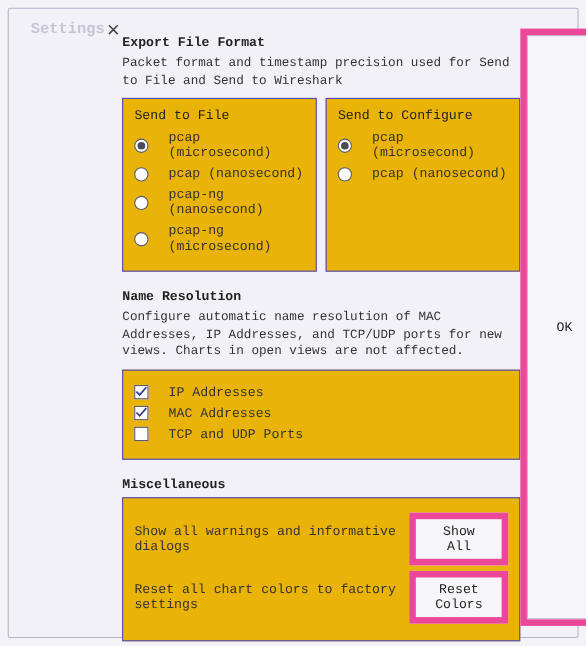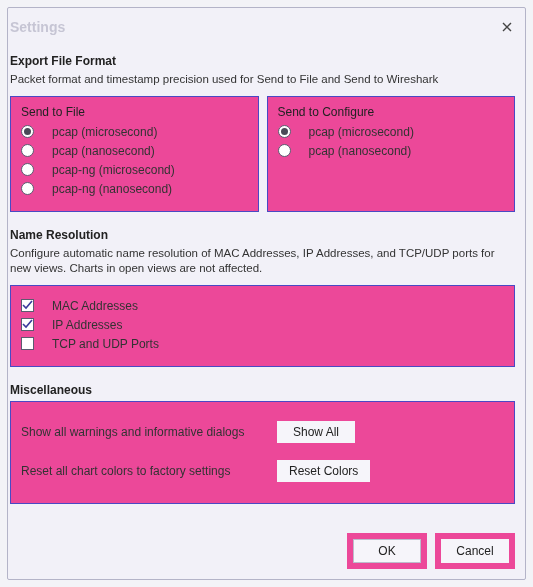--- a/index.html
+++ b/index.html
@@ -18,24 +18,25 @@
     height: 587px;
     padding: 7px;
     background: #f3f3f7;
   }
   .window {
     width: 100%;
     height: 100%;
     border: 1px solid #b4b4c8;
     border-radius: 2px;
     background: #f2f1f8;
-    padding: 8px 10px 10px 2px;
+    padding: 8px 10px 10px 20px;
     position: relative;
     display: flex;
-    flex-direction: column;
+    flex-direction: row;
+    font-family: Liberation Mono, monospace;
   }
   .titlebar {
     display: flex;
     justify-content: space-between;
     align-items: center;
     height: 22px;
   }
   .title {
     font-size: 14px;
     font-weight: 700;
@@ -68,21 +69,21 @@
     margin-bottom: 8px;
     line-height: 1.35;
   }
   .row2 {
     display: flex;
     gap: 8px;
   }
   .panel {
     border: 1px solid #4a49c4;
     padding: 8px 10px 10px 10px;
-    background: #ec4899;
+    background: #eab308;
   }
   .panel-half { flex: 1; }
   .panel-full { width: 100%; }
   .panel-title {
     font-weight: 400;
     font-size: 12px;
     color: #222;
     margin-bottom: 6px;
   }
   .opt {
@@ -179,25 +180,25 @@
           <div class="opt">
             <span class="radio checked"></span>
             <span>pcap (microsecond)</span>
           </div>
           <div class="opt">
             <span class="radio"></span>
             <span>pcap (nanosecond)</span>
           </div>
           <div class="opt">
             <span class="radio"></span>
+            <span>pcap-ng (nanosecond)</span>
+          </div>
+          <div class="opt">
+            <span class="radio"></span>
             <span>pcap-ng (microsecond)</span>
-          </div>
-          <div class="opt">
-            <span class="radio"></span>
-            <span>pcap-ng (nanosecond)</span>
           </div>
         </div>
 
         <div class="panel panel-half">
           <div class="panel-title">Send to Configure</div>
           <div class="opt">
             <span class="radio checked"></span>
             <span>pcap (microsecond)</span>
           </div>
           <div class="opt">
@@ -210,29 +211,29 @@
       <div class="section-title" style="margin-top:16px">Name Resolution</div>
       <div class="section-desc">Configure automatic name resolution of MAC Addresses, IP Addresses, and TCP/UDP ports for new views. Charts in open views are not affected.</div>
 
       <div class="panel panel-full">
         <div class="opt">
           <span class="cbox checked">
             <svg viewBox="0 0 11 11">
                 <path d="M1 5 L4 8 L10 1" stroke="#3a3a9c" stroke-width="1.6" fill="none"></path>
               </svg>
           </span>
-          <span>MAC Addresses</span>
+          <span>IP Addresses</span>
         </div>
         <div class="opt">
           <span class="cbox checked">
             <svg viewBox="0 0 11 11">
                 <path d="M1 5 L4 8 L10 1" stroke="#3a3a9c" stroke-width="1.6" fill="none"></path>
               </svg>
           </span>
-          <span>IP Addresses</span>
+          <span>MAC Addresses</span>
         </div>
         <div class="opt">
           <span class="cbox">
             
           </span>
           <span>TCP and UDP Ports</span>
         </div>
       </div>
 
       <div class="section-title" style="margin-top:16px">Miscellaneous</div>

